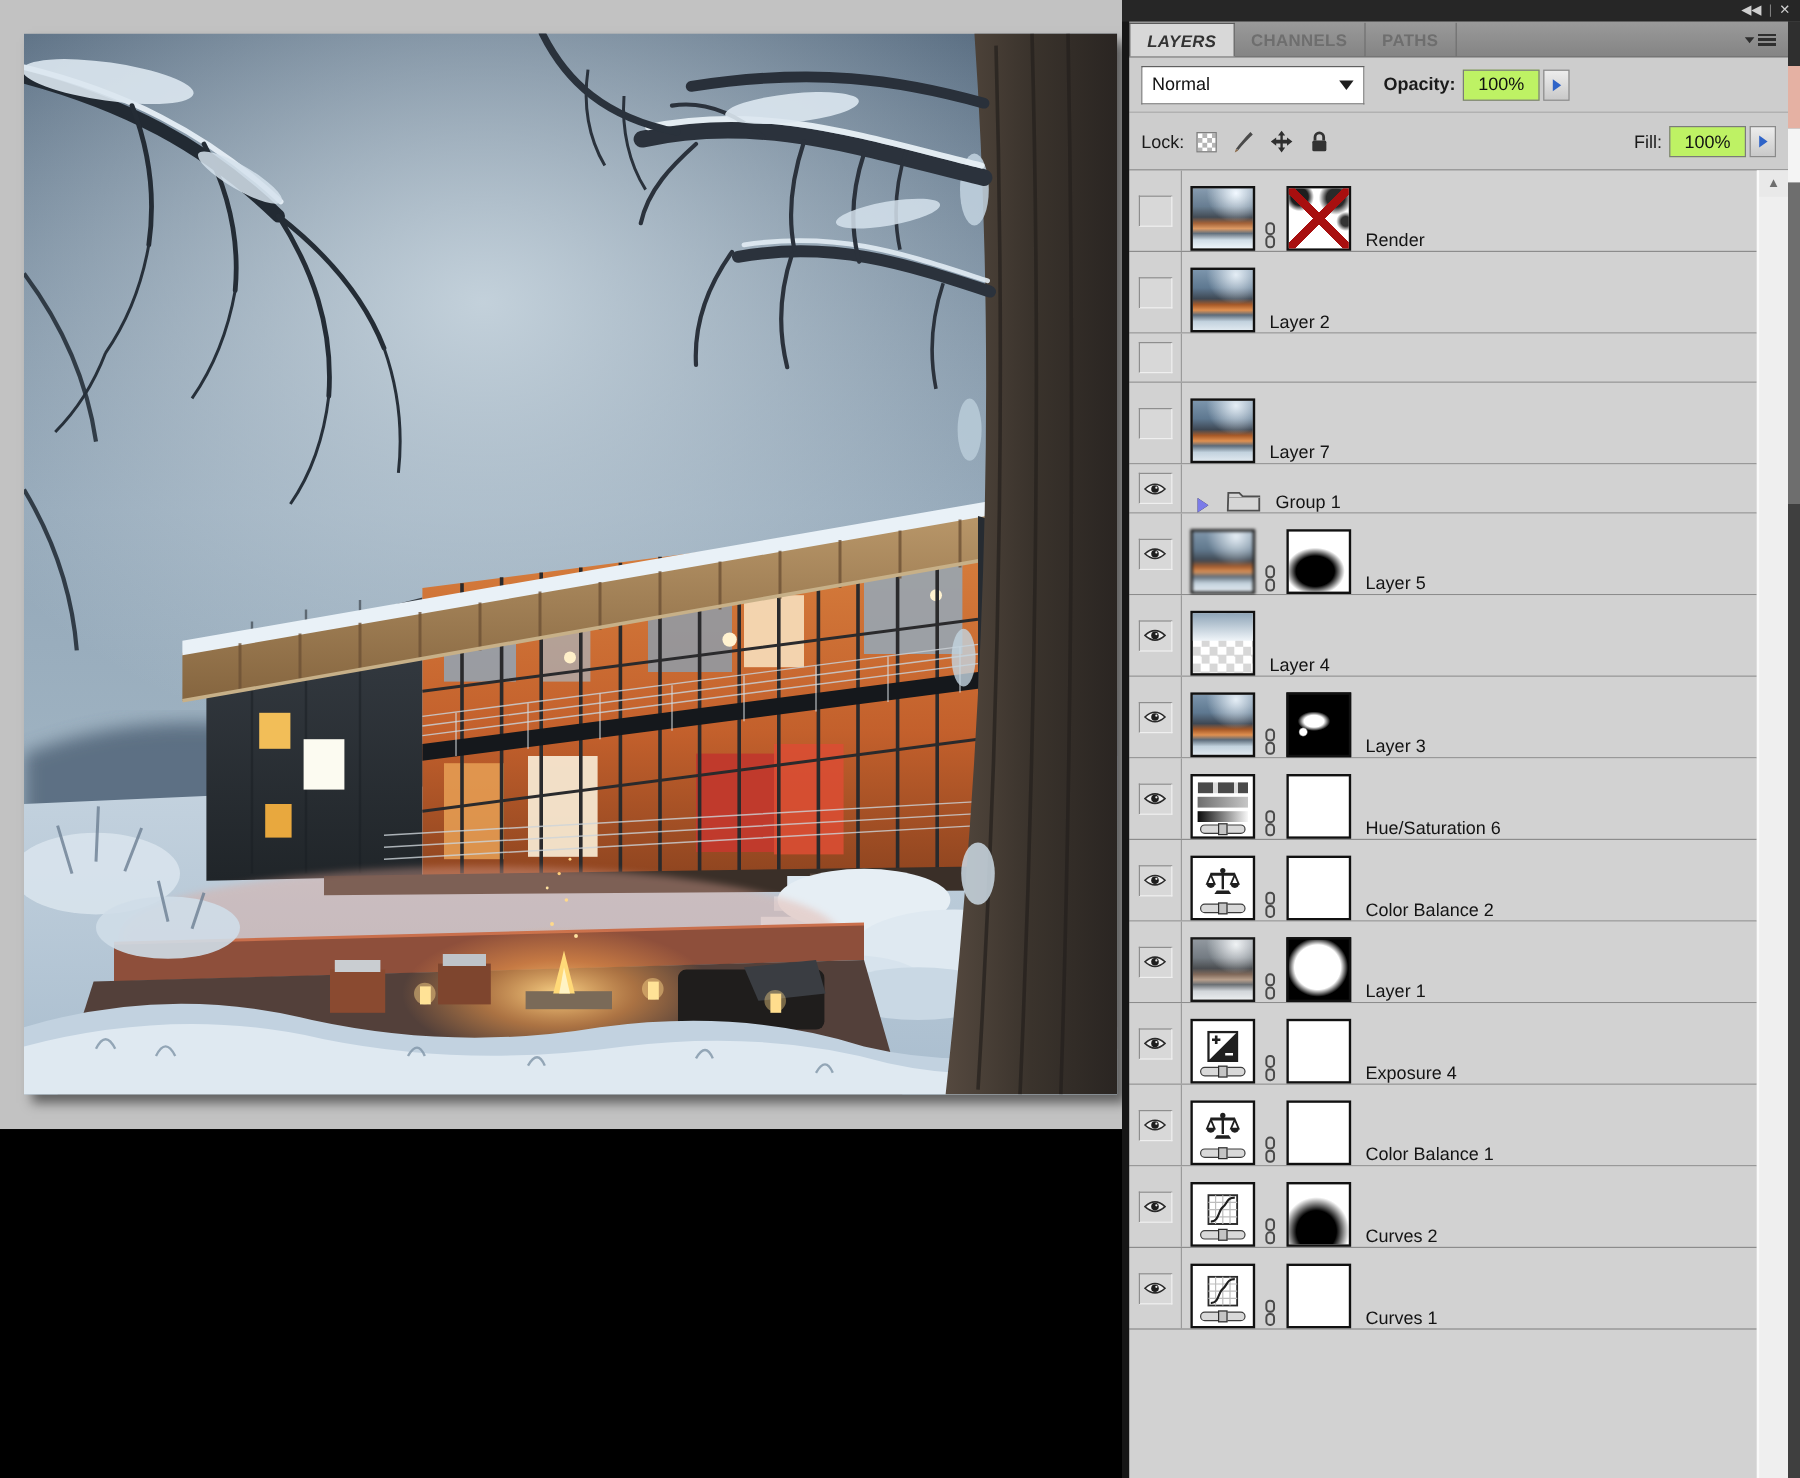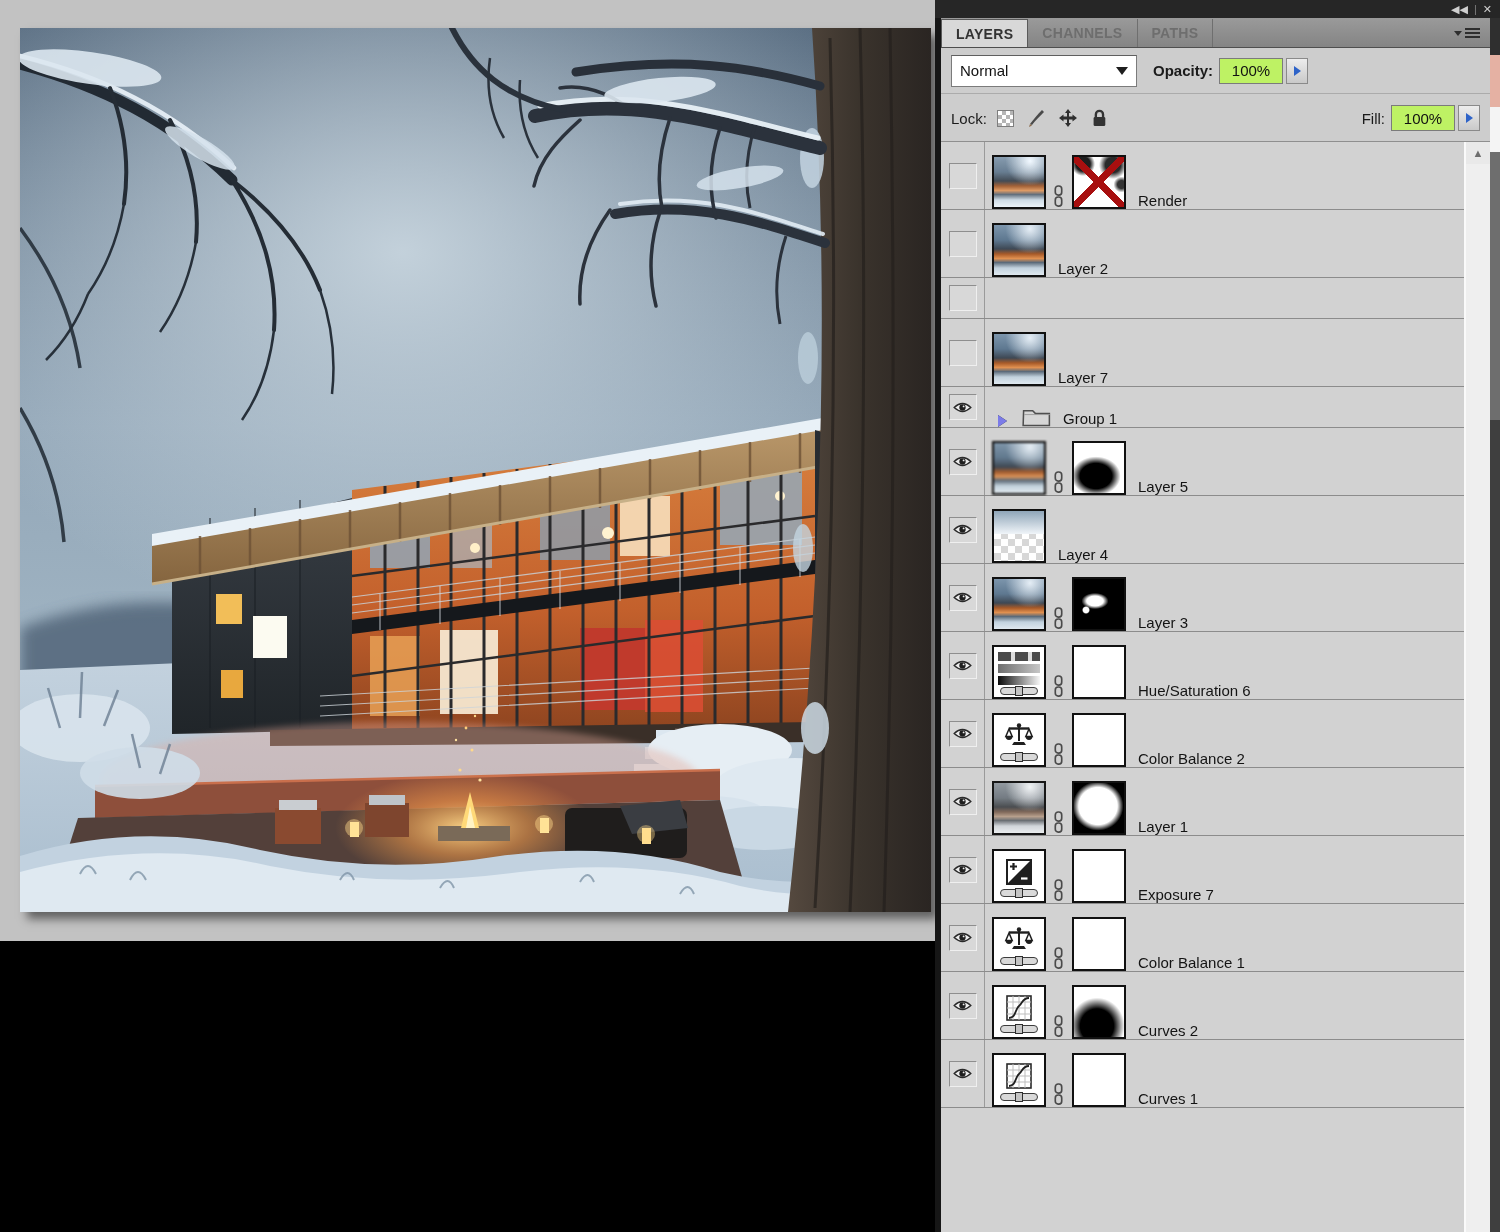--- a/index.html
+++ b/index.html
@@ -26,21 +26,21 @@
               display:flex; align-items:center; justify-content:flex-end; gap:6px; padding-right:8px; z-index:6; }
   .titlebar .tb-btn { color:#CFCFCF; font-size:11px; line-height:11px; cursor:default; }
   .titlebar .tb-sep { color:#7E7E7E; font-size:11px; }
 
   .tabs { position:absolute; left:6px; top:18px; width:549px; height:30px;
           background:linear-gradient(#9A9A9A,#848484); border-bottom:1px solid #4E4E4E;
           display:flex; align-items:flex-end; z-index:3; }
   .tab { height:28px; padding:0 14px; display:flex; align-items:center;
          font-size:14px; font-weight:bold; color:#6E6E6E;
          border-right:1px solid #6F6F6F; letter-spacing:.3px; }
-  .tab.active { background:#D8D8D8; color:#333; border:1px solid #5A5A5A; border-bottom:none; }
+  .tab.active { background:#D8D8D8; color:#333; border:1px solid #5A5A5A; border-bottom:none;font-style:italic; }
   .panel-menu { margin-left:auto; margin-right:10px; margin-bottom:8px; display:flex; align-items:center; gap:3px; }
   .pm-tri { width:0; height:0; border-left:4px solid transparent; border-right:4px solid transparent; border-top:5px solid #2E2E2E; }
   .pm-lines { width:15px; height:11px;
     background:repeating-linear-gradient(#2E2E2E 0 2px, rgba(0,0,0,0) 2px 4px); }
 
   .controls { position:absolute; left:6px; top:48px; width:549px; height:94px; background:#CDCDCD; z-index:3; }
   .ctrl-row1 { position:absolute; left:0; top:0; width:100%; height:46px; display:flex; align-items:center;
                padding:0 10px; border-bottom:1px solid #ABABAB; }
   .ctrl-row2 { position:absolute; left:0; top:47px; width:100%; height:47px; display:flex; align-items:center;
                padding:0 10px; border-bottom:1px solid #8F8F8F; }
@@ -616,21 +616,21 @@
             </div>
           <div class="adj-slider">
               <span class="knob"></span>
             </div>
         </div>
         <svg class="link-icon" width="11" height="25" viewBox="0 0 12 26">
             <rect x="2.5" y="1.5" width="7" height="10" rx="3.2" fill="none" stroke="#4A4A4A" stroke-width="1.8"></rect>
             <rect x="2.5" y="13.5" width="7" height="10" rx="3.2" fill="none" stroke="#4A4A4A" stroke-width="1.8"></rect>
           </svg>
         <div class="mask m-radialwhite"></div>
-        <span class="lname">Exposure 7</span>
+        <span class="lname">Exposure 4</span>
       </div>
     </div>
 
     <div class="row">
       <div class="vis-col">
           <div class="vis-well">
         <svg width="19" height="13" viewBox="0 0 20 14">
               <path d="M1 7 Q10 -1.5 19 7 Q10 15.5 1 7 Z" fill="#EDEDED" stroke="#2A2A2A" stroke-width="1.4"></path>
               <circle cx="10" cy="7" r="3.4" fill="#1E1E1E"></circle>
               <circle cx="11.2" cy="5.8" r="1" fill="#EDEDED"></circle>

